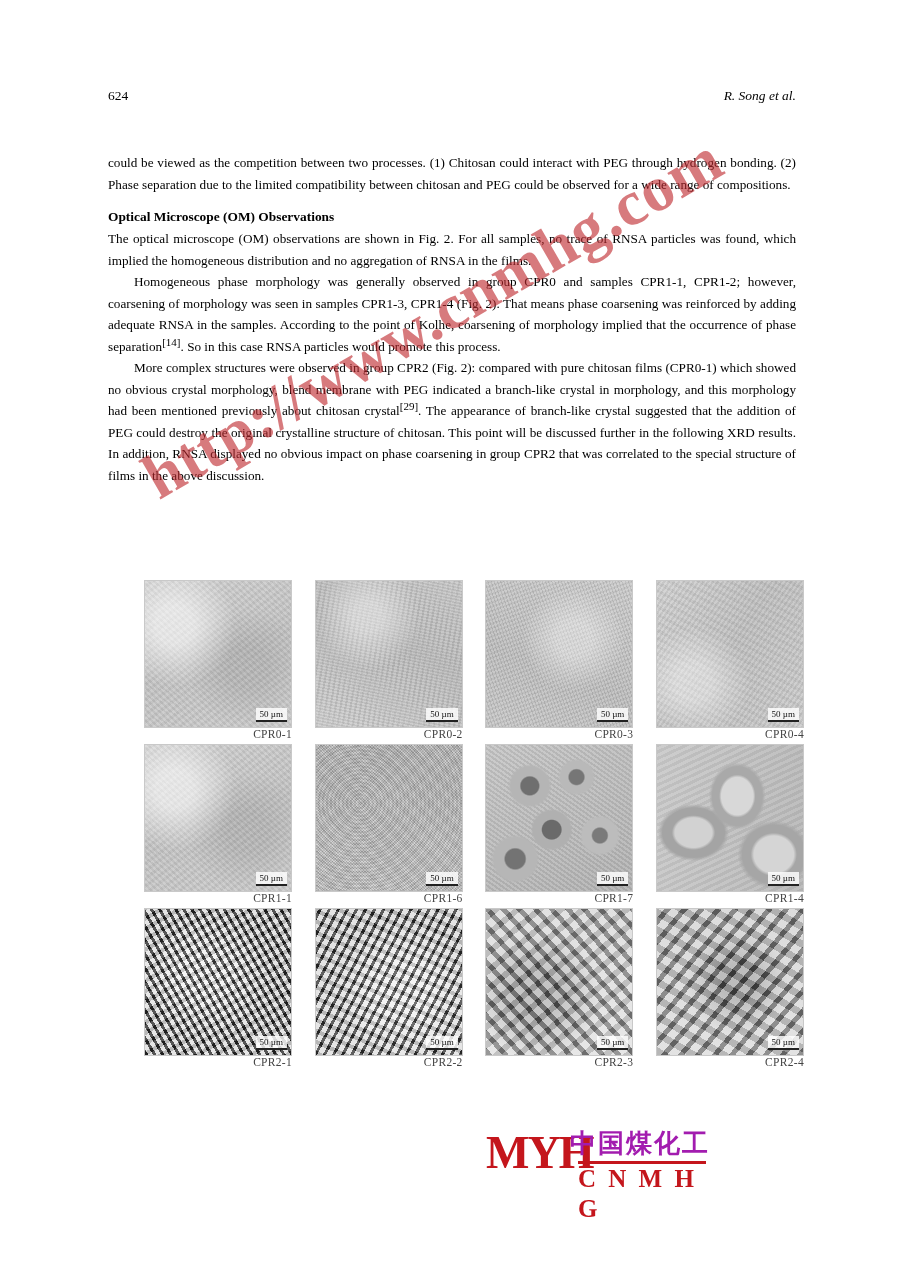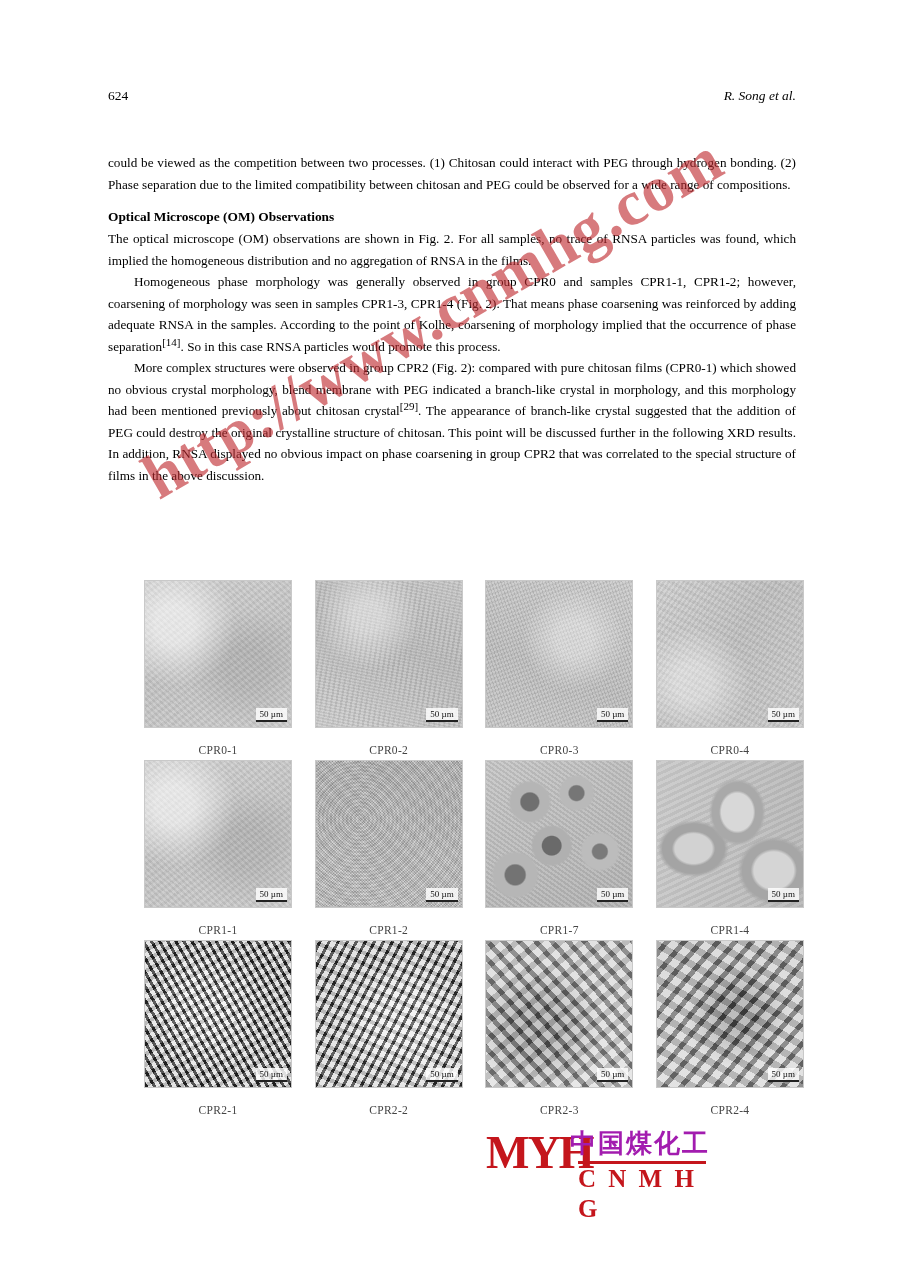--- a/index.html
+++ b/index.html
@@ -97,24 +97,24 @@
     bottom: 5px;
     background: rgba(255,255,255,0.82);
     font-family: "Liberation Serif", serif;
     font-size: 9px;
     color: #111;
     padding: 0 4px;
     border-bottom: 2px solid #222;
     line-height: 12px;
   }
   .fig-label {
-    text-align: center;
+    text-align: right;
     font-size: 11.5px;
     color: #444;
-    margin-top: 16px;
+    margin-top: 0;
     letter-spacing: 0.3px;
   }
   .fig-caption {
     position: absolute;
     top: 1152px;
     left: 36px;
     width: 660px;
     text-align: center;
     font-size: 12.3px;
   }
@@ -327,21 +327,21 @@
         <div class="fig-cell">
           <div class="micrograph tex-a">
             <span class="scalebar">50 µm</span>
           </div>
           <div class="fig-label">CPR1-1</div>
         </div>
         <div class="fig-cell">
           <div class="micrograph tex-fine">
             <span class="scalebar">50 µm</span>
           </div>
-          <div class="fig-label">CPR1-2</div>
+          <div class="fig-label">CPR1-6</div>
         </div>
         <div class="fig-cell">
           <div class="micrograph tex-droplets">
             <span class="scalebar">50 µm</span>
           </div>
           <div class="fig-label">CPR1-7</div>
         </div>
         <div class="fig-cell">
           <div class="micrograph tex-blobs">
             <span class="scalebar">50 µm</span>

